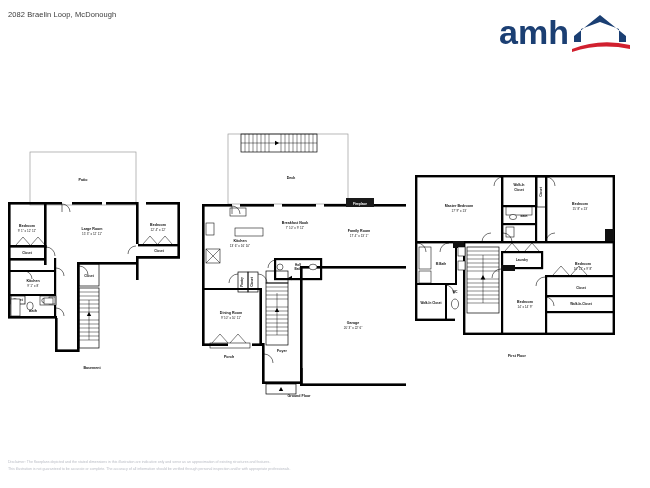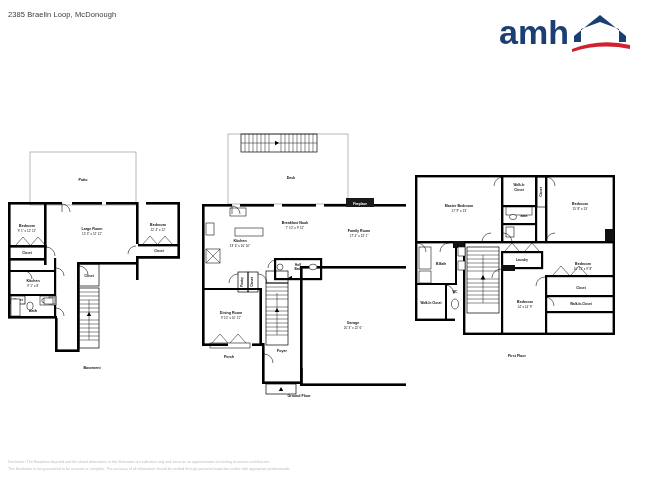--- a/index.html
+++ b/index.html
@@ -28,21 +28,21 @@
   .fix{fill:#fff;stroke:#000;stroke-width:.55;}
   .lbl{font-family:"Liberation Sans",sans-serif;font-size:3.6px;fill:#111;text-anchor:middle;font-weight:bold;}
   .dim{font-family:"Liberation Sans",sans-serif;font-size:3.1px;fill:#111;text-anchor:middle;}
   .lbl-sm{font-family:"Liberation Sans",sans-serif;font-size:3.1px;fill:#111;text-anchor:middle;font-weight:bold;}
   .lbl-inv{font-family:"Liberation Sans",sans-serif;font-size:3.2px;fill:#fff;text-anchor:middle;font-weight:bold;}
   .stairline{stroke:#000;stroke-width:.45;}
 </style>
 </head>
 <body>
 
-<div id="address">2385 Braelin Loop, McDonough</div>
+<div id="address">2082 Braelin Loop, McDonough</div>
 
 <svg id="logo" viewBox="0 0 148 46">
   <text x="3" y="36" font-family="Liberation Sans, sans-serif" font-size="34" font-weight="bold" fill="#1b3f73">amh</text>
   <g>
     <path d="M78 28 L104 7 L130 28 L130 34 L123 34 L123 21 L104 14 L85 21 L85 34 L78 34 Z" fill="#1b3f73"></path>
     <path d="M92 34 L92 24 L104 19 L116 24 L116 34 Z" fill="#ffffff"></path>
   </g>
   <path d="M76 41 Q104 30 134 37 L134 41 Q104 35 76 44 Z" fill="#d1202f"></path>
 </svg>
 

